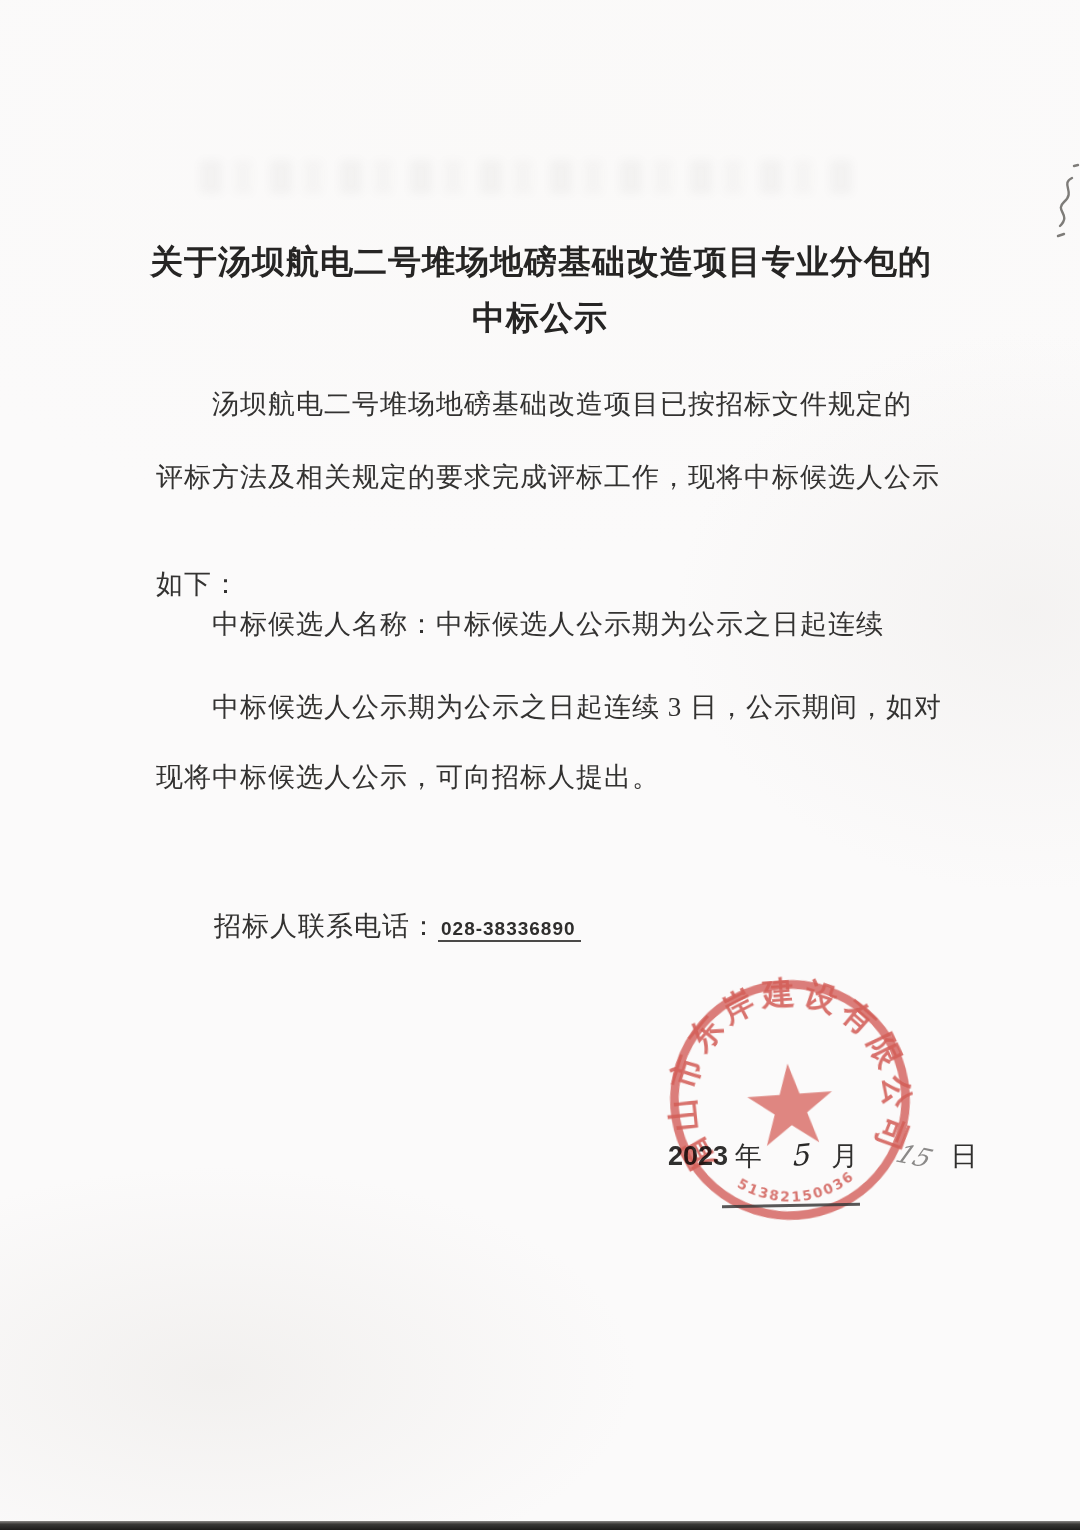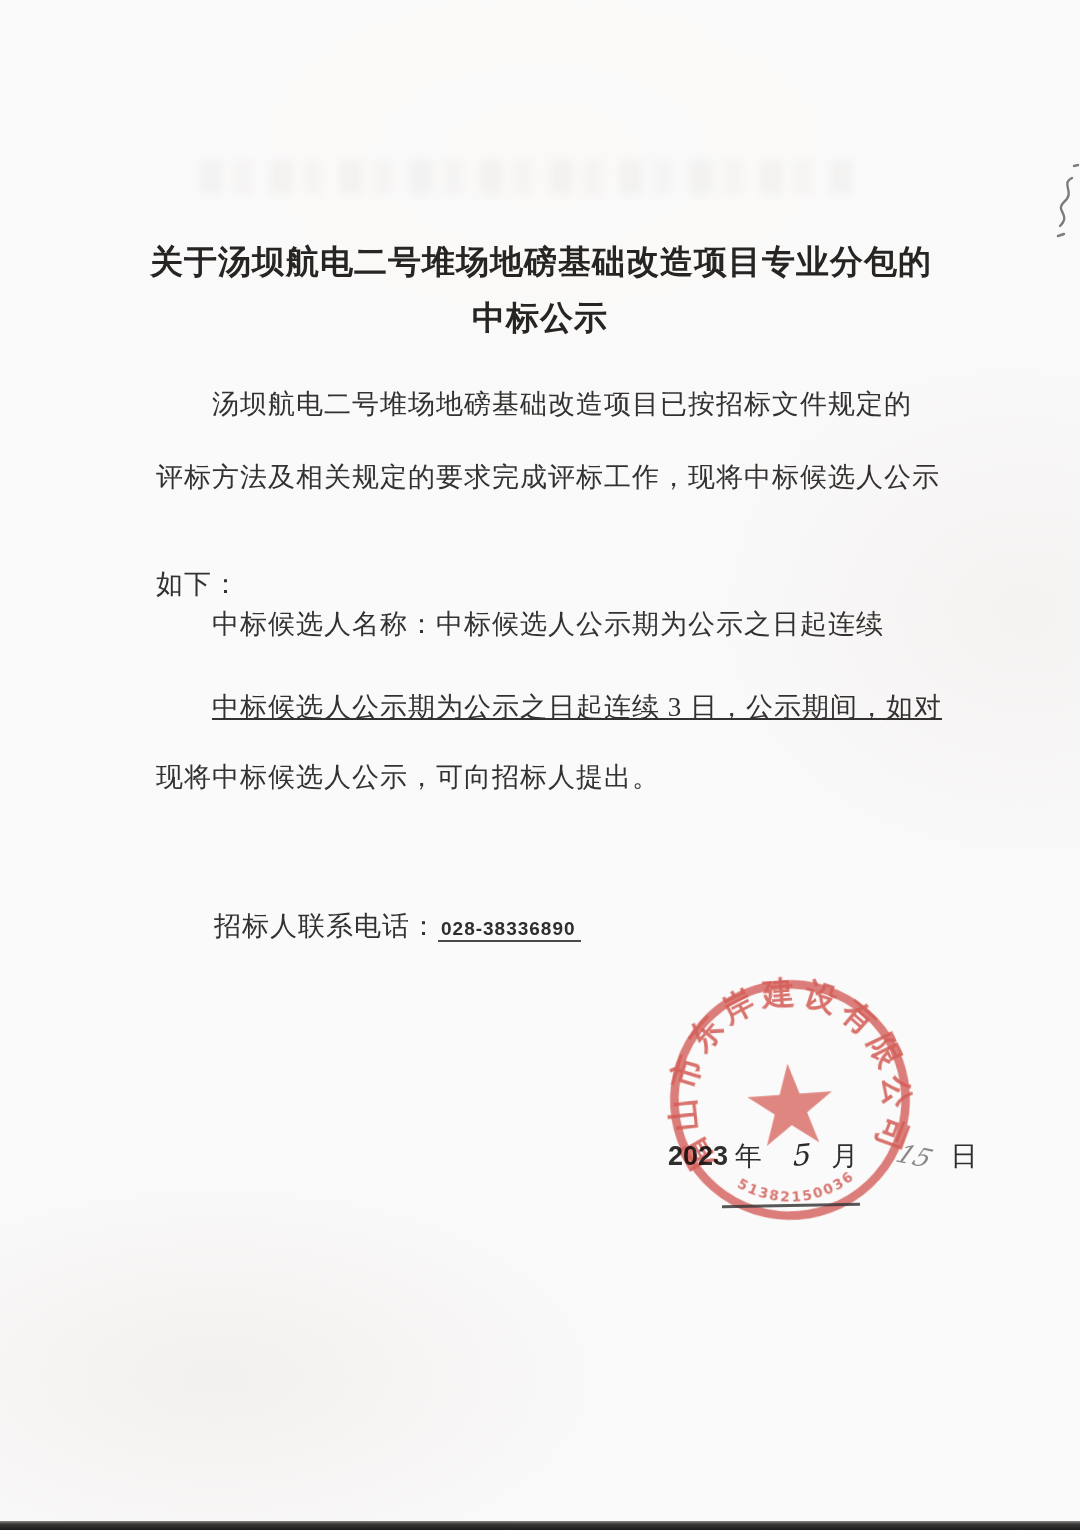--- a/index.html
+++ b/index.html
@@ -78,21 +78,21 @@
 
   <div class="abs title" style="top:240px;">关于汤坝航电二号堆场地磅基础改造项目专业分包的</div>
   <div class="abs title" style="top:296px;">中标公示</div>
 
   <div class="abs body-text" style="left:212px; top:386px;">汤坝航电二号堆场地磅基础改造项目已按招标文件规定的</div>
   <div class="abs body-text" style="left:156px; top:459px;">评标方法及相关规定的要求完成评标工作，现将中标候选人公示</div>
   <div class="abs body-text" style="left:156px; top:531px;margin-top:35px;">如下：</div>
 
   <div class="abs body-text" style="left:212px; top:606px;">中标候选人名称：中标候选人公示期为公示之日起连续</div>
 
-  <div class="abs body-text" style="left:212px; top:689px;text-decoration:underline;">中标候选人公示期为公示之日起连续 3 日，公示期间，如对</div>
+  <div class="abs body-text" style="left:212px; top:689px;">中标候选人公示期为公示之日起连续 3 日，公示期间，如对</div>
   <div class="abs body-text" style="left:156px; top:759px;">现将中标候选人公示，可向招标人提出。</div>
 
   <div class="abs body-text" style="left:214px; top:908px;">
     <span>招标人联系电话：</span><span class="phone-num">028-38336890</span>
   </div>
 
 
   <div class="abs date-line">
     <span class="num">2023</span>
     <span>年</span>

